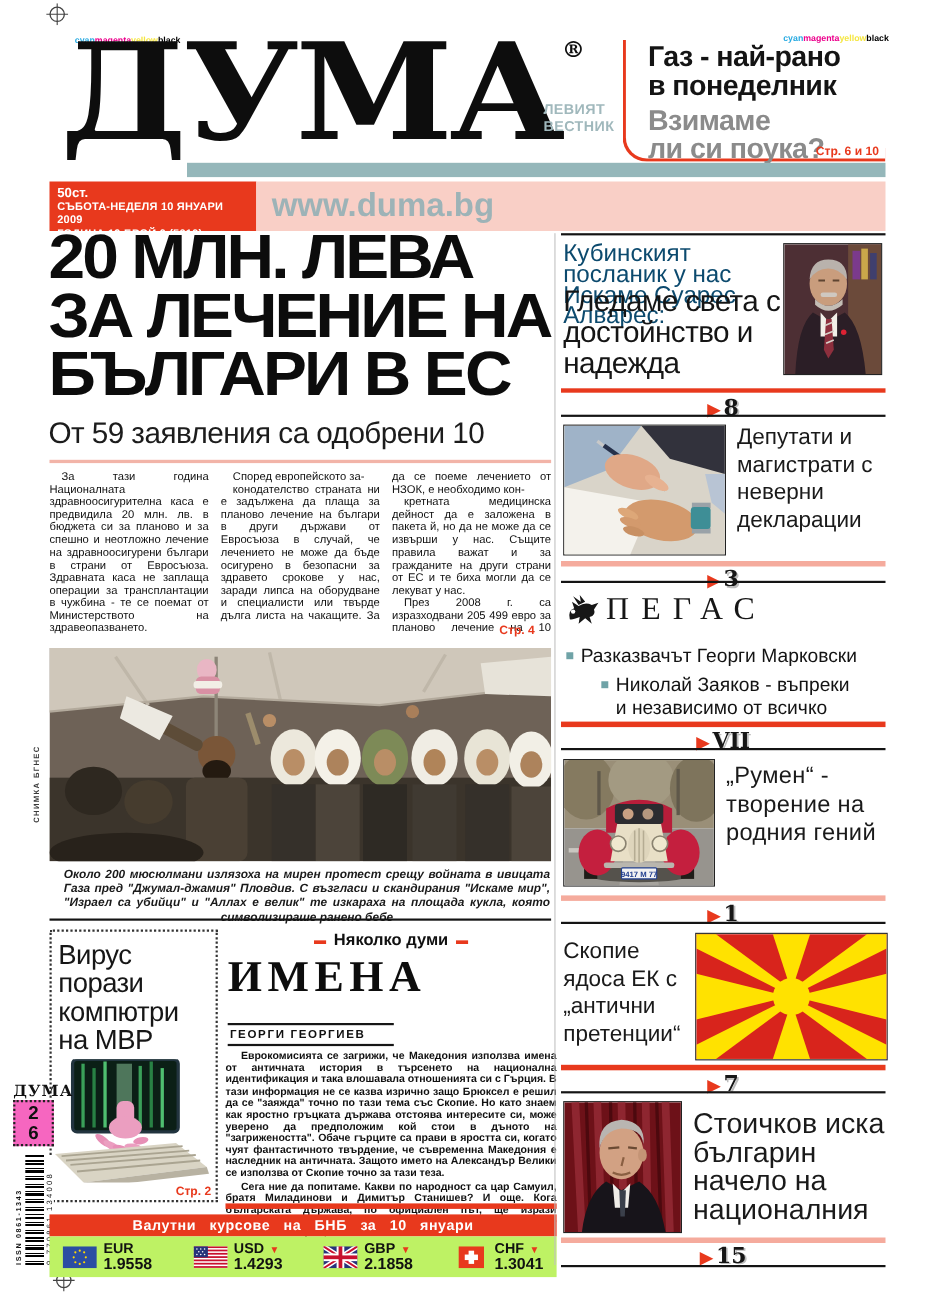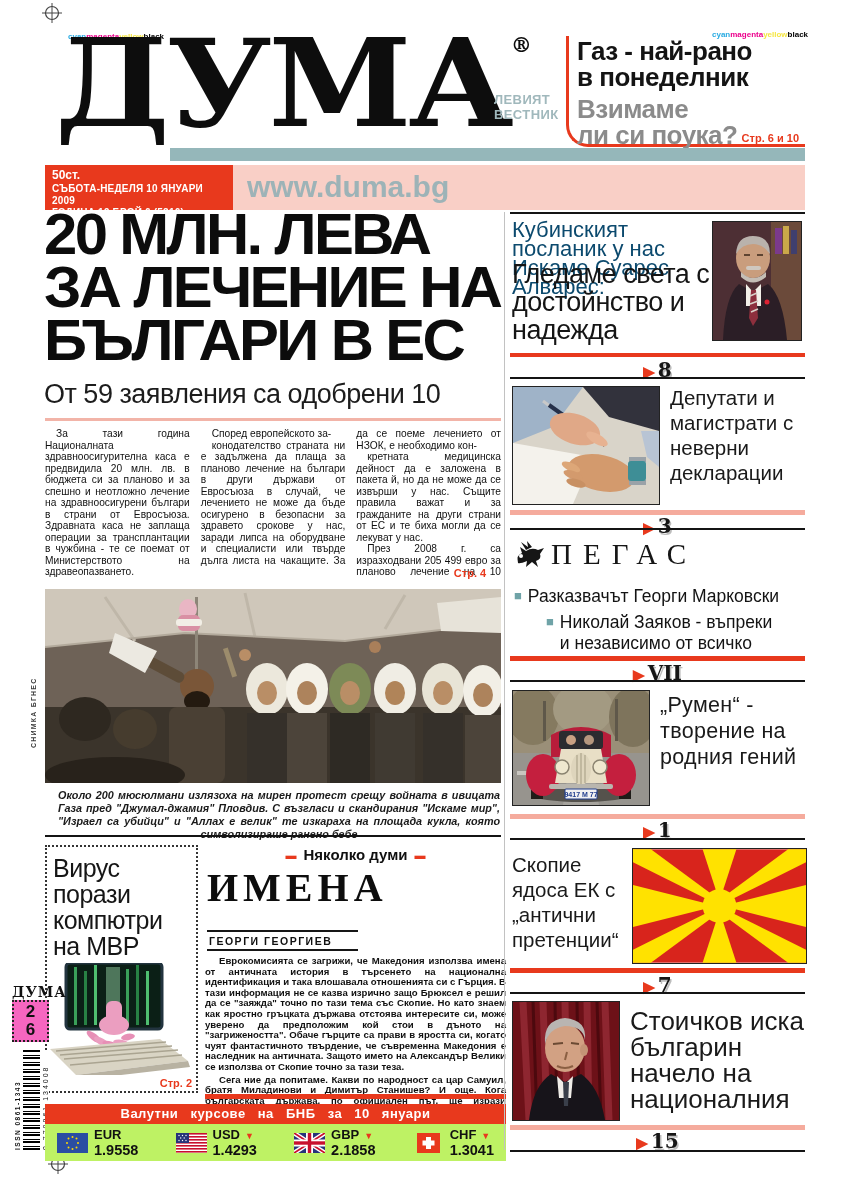--- a/index.html
+++ b/index.html
@@ -10,21 +10,21 @@
   
   .cmyk{position:absolute;font-size:8px;font-weight:bold;letter-spacing:0;margin-top:24px;}
   .cmyk .c{color:#29abe2}.cmyk .m{color:#ec008c}.cmyk .y{color:#f5e642}.cmyk .k{color:#000}
 
   
   .mast{left:55px;top:26px;font-family:"DejaVu Serif",serif;font-weight:bold;font-size:122px;
         line-height:0.95;letter-spacing:-3px;color:#0d0d0d;transform:scaleX(1.06);transform-origin:left top;white-space:nowrap;}
   .mast-reg{font-size:20px;vertical-align:top;position:relative;top:10px;letter-spacing:0;}
   .tagline{left:494px;top:92px;color:#a0b8bc;font-size:13px;font-weight:bold;line-height:15px;letter-spacing:0.4px;}
   .tr-box{left:566px;top:36px;width:239px;height:111px;border-left:3px solid #e8391d;border-bottom:3px solid #e8391d;
-          border-bottom-left-radius:22px;padding:2px 0 0 8px;box-sizing:border-box;}
+          border-bottom-left-radius:22px;padding:2px 0 0 20px;box-sizing:border-box;}
   .tr-h{font-size:26px;font-weight:bold;line-height:26px;letter-spacing:-0.5px;color:#141414;}
   .tr-s{font-size:26px;font-weight:bold;line-height:26px;letter-spacing:-0.5px;color:#8b8b8b;}
   .tr-s.first{margin-top:6px;}
   .tr-p{position:absolute;right:6px;bottom:0px;color:#e8391d;font-size:11px;font-weight:bold;}
   .tealbar{left:170px;top:148px;width:635px;height:13px;background:#95b7ba;}
 
   
   .ib-red{left:45px;top:165px;width:188px;height:45px;background:#e8391d;color:#fff;padding:3px 7px;box-sizing:border-box;}
   .ib-price{font-size:12px;font-weight:bold;line-height:15px;}
   .ib-line{font-size:10px;font-weight:bold;line-height:12px;letter-spacing:0.2px;}

